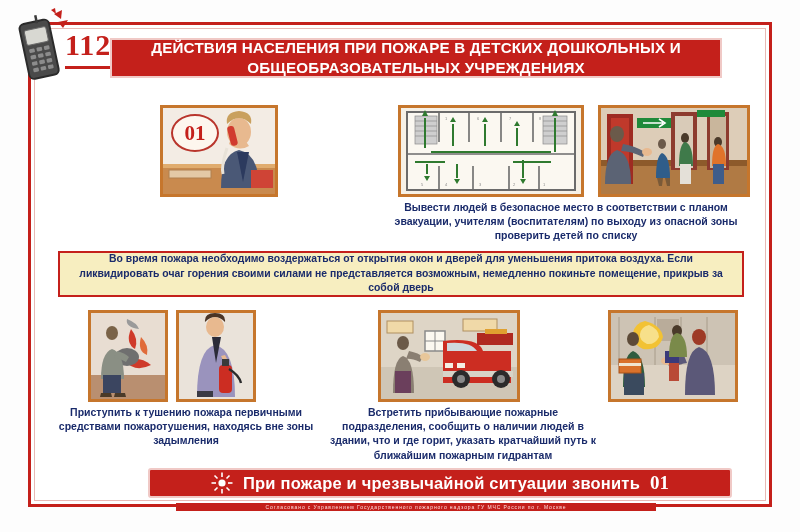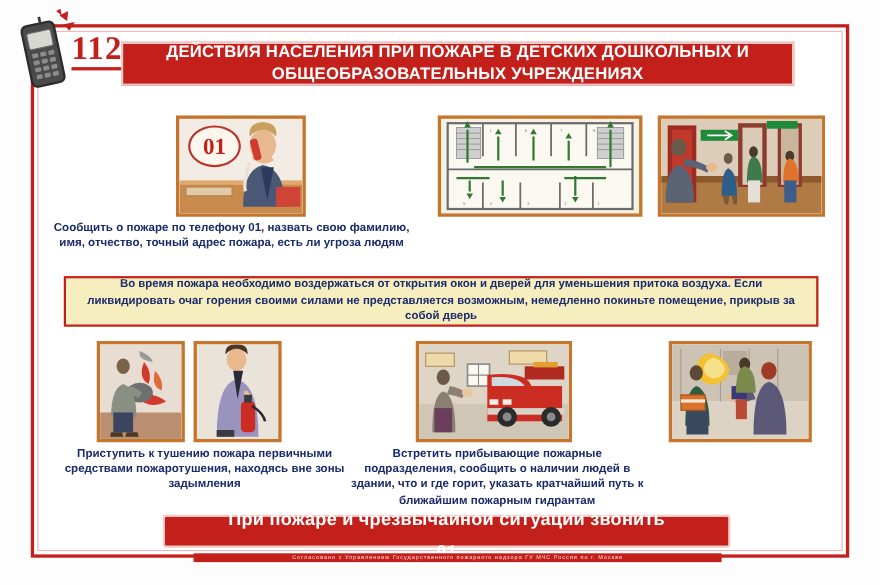--- a/index.html
+++ b/index.html
@@ -10,21 +10,21 @@
   
   .frame{position:absolute;left:28px;top:22px;width:744px;height:485px;
          border:3px solid #c4201b;background:#ffffff;box-sizing:border-box;}
   .frame-inner{position:absolute;left:34px;top:28px;width:732px;height:473px;
          border:1px solid #e8b9b5;box-sizing:border-box;pointer-events:none;}
 
   
   .phone-wrap{position:absolute;left:10px;top:8px;width:110px;height:80px;}
   .num112{position:absolute;left:55px;top:22px;font-family:"Liberation Serif",serif;
           font-size:30px;font-weight:bold;color:#c4201b;letter-spacing:1px;
-          border-bottom:3px solid #c4201b;line-height:1;padding-bottom:1px;}
+          border-bottom:3px solid #c4201b;line-height:1;padding-bottom:6px;}
 
   
   .title-banner{position:absolute;left:110px;top:38px;width:612px;height:40px;
         background:#c4201b;border:2px solid #f0c9c6;box-sizing:border-box;
         display:flex;align-items:center;justify-content:center;text-align:center;}
   .title-banner span{color:#fff;font-size:15.2px;font-weight:bold;line-height:1.32;
         letter-spacing:.2px;}
 
   
   .card{position:absolute;border:3px solid #c6762c;background:#efe6dc;box-sizing:border-box;overflow:hidden;}
@@ -32,23 +32,23 @@
   .cap{position:absolute;text-align:center;font-size:10.5px;font-weight:bold;
        color:#1a2b6b;line-height:1.35;}
 
   
   .notice{position:absolute;left:58px;top:251px;width:686px;height:46px;
       background:#f7eec0;border:2px solid #c4201b;box-sizing:border-box;
       display:flex;align-items:center;justify-content:center;text-align:center;padding:0 17px;}
   .notice span{font-size:10.4px;font-weight:bold;color:#1a2b6b;line-height:1.42;}
 
   
-  .bot-banner{position:absolute;left:148px;top:468px;width:516px;height:30px;
+  .bot-banner{position:absolute;left:148px;top:468px;width:584px;height:30px;
       background:#c4201b;border:2px solid #f0c9c6;border-radius:3px;box-sizing:border-box;
-      display:flex;align-items:center;justify-content:center;gap:10px;flex-direction:column;}
+      display:flex;align-items:center;justify-content:center;gap:10px;}
   .bot-banner .txt{color:#fff;font-size:16.5px;font-weight:bold;letter-spacing:.2px;}
   .bot-banner .num{color:#fff;font-size:19px;font-weight:bold;font-family:"Liberation Serif",serif;}
 
   
   .footer{position:absolute;left:176px;top:503px;width:480px;height:8px;background:#c4201b;
      display:flex;align-items:center;justify-content:center;overflow:hidden;}
   .footer span{color:#ffdede;font-size:5px;letter-spacing:.9px;white-space:nowrap;}
 
   .badge01{position:absolute;left:8px;top:6px;width:44px;height:34px;border-radius:50%;
      background:#fdf6ee;border:2px solid #b9352c;display:flex;align-items:center;justify-content:center;}
@@ -108,21 +108,20 @@
       <path d="M68 30 q8 6 14 2 l4 6 q-10 6 -20 -2Z" fill="#e8b98f"></path>
       <rect x="66" y="18" width="7" height="20" rx="3" fill="#d13b2f" transform="rotate(-14 69 28)"></rect>
       <path d="M64 40 q-6 18 -4 26" stroke="#e8e2d8" stroke-width="3" fill="none"></path>
       <rect x="6" y="62" width="42" height="8" fill="#e3c9a6" stroke="#b08050"></rect>
       <rect x="88" y="62" width="22" height="18" fill="#cf4436"></rect>
     </svg>
     <div class="badge01">
       <span>01</span>
     </div>
   </div>
-  <div class="cap" style="left:48px;top:200px;width:325px;">Сообщить о пожаре по телефону 01, назвать свою фамилию, имя, отчество, точный адрес пожара, есть ли угроза людям</div>
 
   <div class="card" style="left:398px;top:105px;width:186px;height:92px;background:#f4ece2;">
     <svg width="180" height="86" viewBox="0 0 180 86">
       <rect width="180" height="86" fill="#f6f1e7"></rect>
       <rect x="6" y="4" width="168" height="78" fill="#fbf8f1" stroke="#6b6b6b" stroke-width="2"></rect>
       <g stroke="#6b6b6b" stroke-width="1.6">
         <line x1="6" y1="46" x2="174" y2="46"></line>
         <line x1="38" y1="4" x2="38" y2="34"></line>
           <line x1="68" y1="4" x2="68" y2="34"></line>
         <line x1="100" y1="4" x2="100" y2="34"></line>
@@ -175,20 +174,21 @@
           <text x="108" y="12">7</text>
           <text x="138" y="12">8</text>
         <text x="20" y="78">5</text>
           <text x="44" y="78">4</text>
           <text x="78" y="78">3</text>
           <text x="112" y="78">2</text>
           <text x="142" y="78">1</text>
       </g>
     </svg>
   </div>
+  <div class="cap" style="left:380px;top:200px;width:372px;">Вывести людей в безопасное место в соответствии с планом эвакуации, учителям (воспитателям) по выходу из опасной зоны проверить детей по списку</div>
 
   <div class="card" style="left:598px;top:105px;width:152px;height:92px;">
     <svg width="146" height="86" viewBox="0 0 146 86">
       <rect width="146" height="86" fill="#e6d9c8"></rect>
       <rect x="0" y="0" width="146" height="56" fill="#ddcdb8"></rect>
       <rect x="0" y="56" width="146" height="30" fill="#b07a44"></rect>
       <rect x="0" y="52" width="146" height="6" fill="#8d5a2b"></rect>
       <rect x="6" y="6" width="26" height="70" fill="#9e2b22"></rect>
       <rect x="10" y="10" width="18" height="62" fill="#c0392b"></rect>
       <rect x="70" y="4" width="26" height="58" fill="#8d3b2e"></rect>
@@ -292,21 +292,21 @@
       </g>
       <g>
         <ellipse cx="22" cy="30" rx="6" ry="7" fill="#6b5a48"></ellipse>
         <path d="M12 80 q0 -34 10 -37 q11 3 11 37Z" fill="#8a7f72"></path>
         <path d="M28 38 q10 2 14 6 l-3 5 q-9 -4 -14 -3Z" fill="#8a7f72"></path>
         <ellipse cx="44" cy="44" rx="5" ry="4" fill="#e8c79a"></ellipse>
         <rect x="14" y="58" width="16" height="22" fill="#6b3f5c"></rect>
       </g>
     </svg>
   </div>
-  <div class="cap" style="left:316px;top:405px;width:272px;text-align:center;">Встретить прибывающие пожарные подразделения, сообщить о наличии людей в здании, что и  где горит, указать кратчайший путь к ближайшим пожарным гидрантам</div>
+  <div class="cap" style="left:327px;top:405px;width:272px;text-align:center;">Встретить прибывающие пожарные подразделения, сообщить о наличии людей в здании, что и  где горит, указать кратчайший путь к ближайшим пожарным гидрантам</div>
 
   <div class="card" style="left:608px;top:310px;width:130px;height:92px;">
     <svg width="124" height="86" viewBox="0 0 124 86">
       <rect width="124" height="86" fill="#e9e1d6"></rect>
       <rect x="0" y="0" width="124" height="52" fill="#cdc3b4"></rect>
       <rect x="0" y="52" width="124" height="34" fill="#ddd3c4"></rect>
       <g stroke="#a89c8a" stroke-width="1">
           <line x1="8" y1="4" x2="8" y2="52"></line>
           <line x1="44" y1="4" x2="44" y2="52"></line>
           <line x1="70" y1="4" x2="70" y2="52"></line>

